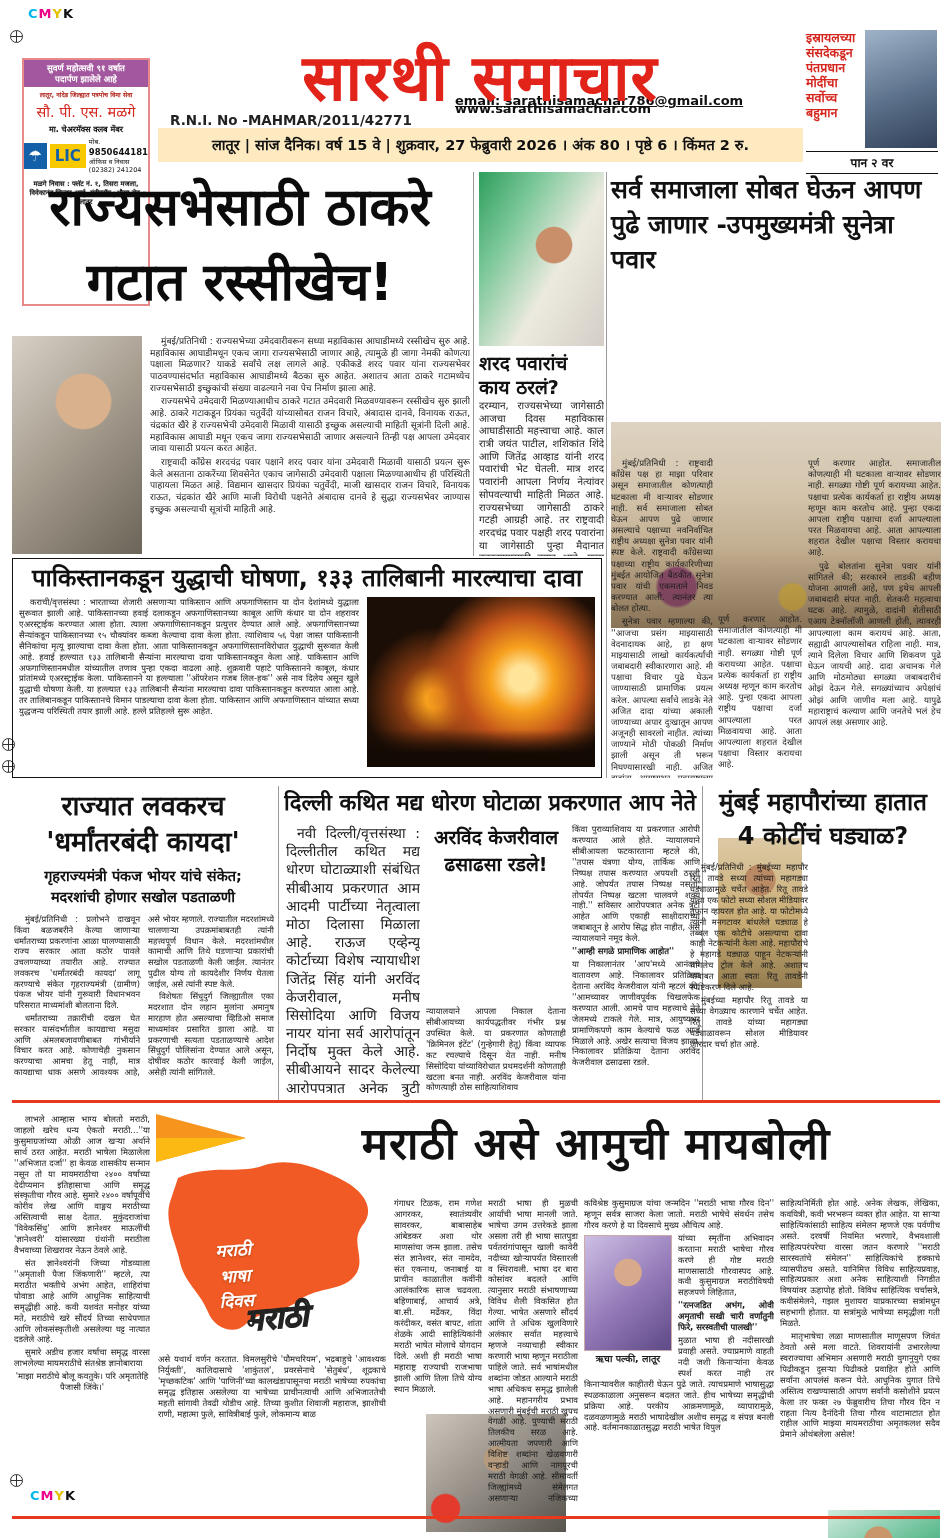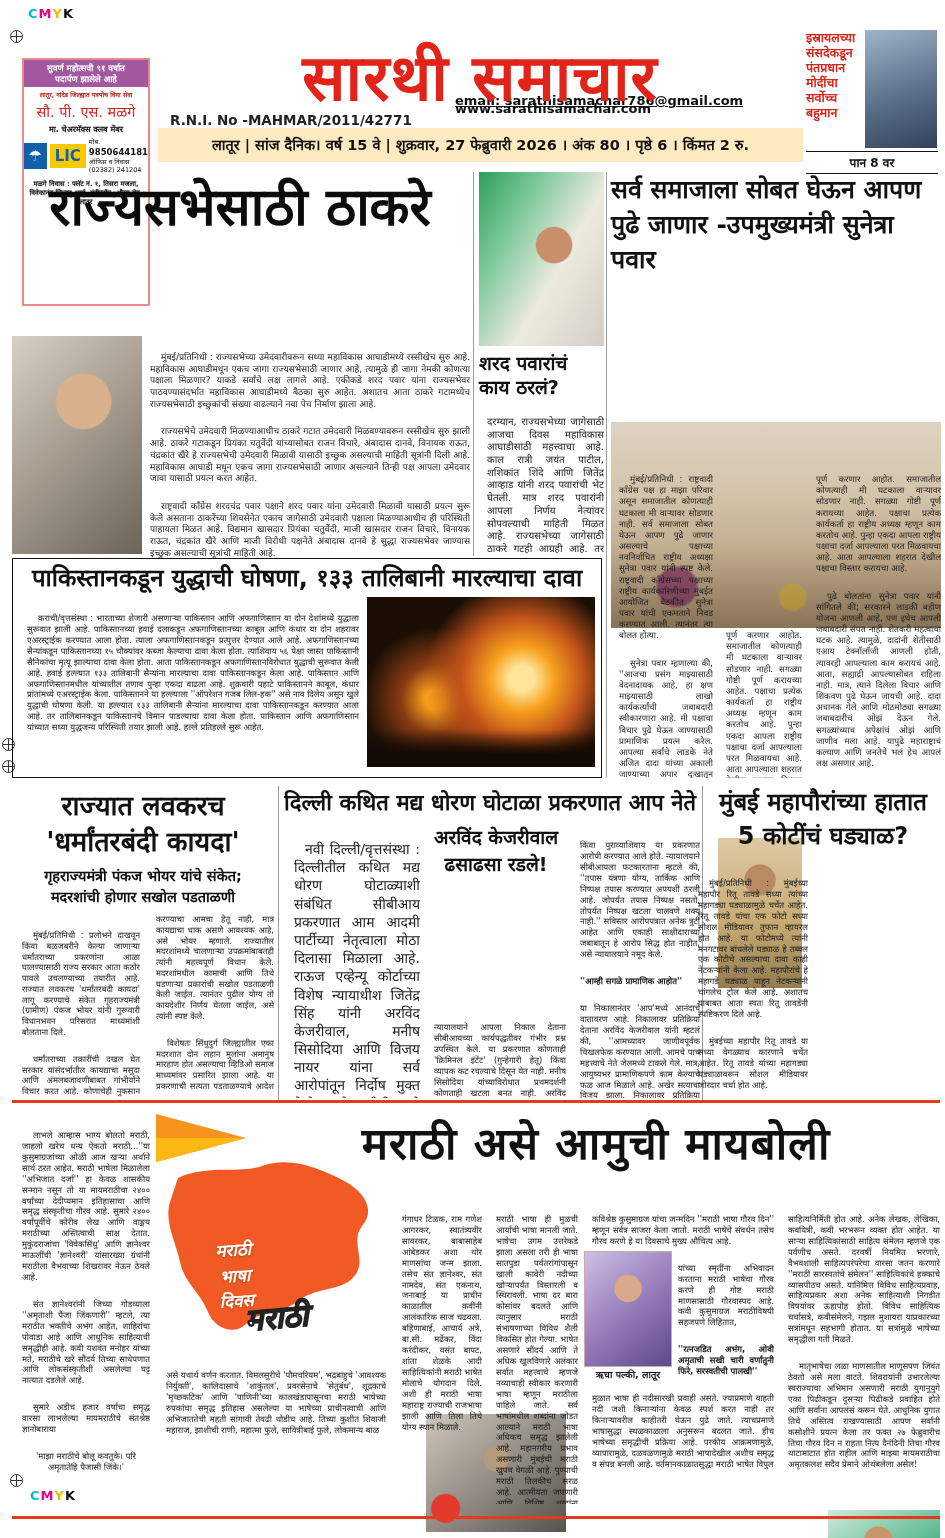--- a/index.html
+++ b/index.html
@@ -4,21 +4,21 @@
 <style>
   * { margin:0; padding:0; box-sizing:border-box; }
   html,body { background:#e9e9e9; }
   .page {
     position:relative; width:945px; height:1538px; margin:0 auto;
     background:#ffffff; overflow:hidden;
     font-family:"DejaVu Sans", sans-serif; color:#111;
   }
   .abs { position:absolute; }
   .body-text { font-size:9px; line-height:1.3; text-align:justify; overflow:hidden; color:#1c1c1c; }
-  .body-text p { margin:16px 0 2px 0; text-indent:11px;padding-left:8px; }
+  .body-text p { margin:0 0 2px 0; text-indent:11px; }
   .nohang p { text-indent:0; }
   .vsep { width:1px; background:#9a9a9a; }
   .redrule { background:#e8391f; }
   .photo { background-color:#bbb; overflow:hidden; position:relative; }
   .regmark { width:13px; height:13px; border:1.5px solid #333; border-radius:50%;
     background:
       linear-gradient(#333,#333) center/1px 100% no-repeat,
       linear-gradient(#333,#333) center/100% 1px no-repeat; }
   .cmyk { font-size:13px; font-weight:bold; letter-spacing:1px; }
   .cmyk .c{color:#00b7ea}.cmyk .m{color:#ec008c}.cmyk .y{color:#e3c000}.cmyk .k{color:#111}
@@ -161,25 +161,26 @@
   <div class="abs email">email: sarathisamachar786@gmail.com</div>
   <div class="abs website">www.sarathisamachar.com</div>
   <div class="abs masthead">सारथी समाचार</div>
   <div class="abs dateline">लातूर | सांज दैनिक। वर्ष 15 वे | शुक्रवार, 27 फेब्रुवारी 2026 । अंक 80 । पृष्ठे 6 । किंमत 2 रु.</div>
 
   <div class="abs modi-box">
     <div class="modi-flex">
       <div class="modi-head">इस्रायलच्या संसदेकडून पंतप्रधान मोदींचा सर्वोच्च बहुमान</div>
       <div class="modi-photo photo"></div>
     </div>
-    <div class="modi-pageref">पान 8 वर</div>
+    <div class="modi-pageref">पान २ वर</div>
   </div>
 
   <div class="abs lead-head">
     <div>राज्यसभेसाठी ठाकरे</div>
+    <div>गटात रस्सीखेच!</div>
   </div>
   <div class="abs lead-body body-text">
     <div class="uddhav photo"></div>
     <p>मुंबई/प्रतिनिधी : राज्यसभेच्या उमेदवारीवरून सध्या महाविकास आघाडीमध्ये रस्सीखेच सुरु आहे. महाविकास आघाडीमधून एकच जागा राज्यसभेसाठी जाणार आहे, त्यामुळे ही जागा नेमकी कोणत्या पक्षाला मिळणार? याकडे सर्वांचे लक्ष लागले आहे. एकीकडे शरद पवार यांना राज्यसभेवर पाठवण्यासंदर्भात महाविकास आघाडीमध्ये बैठका सुरु आहेत. अशातच आता ठाकरे गटामध्येच राज्यसभेसाठी इच्छुकांची संख्या वाढल्याने नवा पेच निर्माण झाला आहे.</p>
     <p>राज्यसभेचे उमेदवारी मिळण्याआधीच ठाकरे गटात उमेदवारी मिळवण्यावरून रस्सीखेच सुरु झाली आहे. ठाकरे गटाकडून प्रियंका चतुर्वेदी यांच्यासोबत राजन विचारे, अंबादास दानवे, विनायक राऊत, चंद्रकांत खैरे हे राज्यसभेची उमेदवारी मिळावी यासाठी इच्छुक असल्याची माहिती सूत्रांनी दिली आहे. महाविकास आघाडी मधून एकच जागा राज्यसभेसाठी जाणार असल्याने तिन्ही पक्ष आपला उमेदवार जावा यासाठी प्रयत्न करत आहेत.</p>
     <p>राष्ट्रवादी काँग्रेस शरदचंद्र पवार पक्षाने शरद पवार यांना उमेदवारी मिळावी यासाठी प्रयत्न सुरू केले असताना ठाकरेंच्या शिवसेनेत एकाच जागेसाठी उमेदवारी पक्षाला मिळण्याआधीच ही परिस्थिती पाहायला मिळत आहे. विद्यमान खासदार प्रियंका चतुर्वेदी, माजी खासदार राजन विचारे, विनायक राऊत, चंद्रकांत खैरे आणि माजी विरोधी पक्षनेते अंबादास दानवे हे सुद्धा राज्यसभेवर जाण्यास इच्छुक असल्याची सूत्रांची माहिती आहे.</p>
   </div>
 
   <div class="abs vsep" style="left:473px;top:172px;height:384px;"></div>
 
@@ -249,21 +250,21 @@
     <p>न्यायालयाने आपला निकाल देताना सीबीआयच्या कार्यपद्धतीवर गंभीर प्रश्न उपस्थित केले. या प्रकरणात कोणताही 'क्रिमिनल इंटेंट' (गुन्हेगारी हेतू) किंवा व्यापक कट रचल्याचे दिसून येत नाही. मनीष सिसोदिया यांच्याविरोधात प्रथमदर्शनी कोणताही खटला बनत नाही. अरविंद केजरीवाल यांना कोणत्याही ठोस साहित्याशिवाय</p>
   </div>
   <div class="abs delhi-col3 body-text nohang">
     <p>किंवा पुराव्याशिवाय या प्रकरणात आरोपी करण्यात आले होते. न्यायालयाने सीबीआयला फटकारताना म्हटले की, ''तपास यंत्रणा योग्य, तार्किक आणि निष्पक्ष तपास करण्यात अपयशी ठरली आहे. जोपर्यंत तपास निष्पक्ष नसतो, तोपर्यंत निष्पक्ष खटला चालवणे शक्य नाही.'' सविस्तर आरोपपत्रात अनेक त्रुटी आहेत आणि एकाही साक्षीदाराच्या जबाबातून हे आरोप सिद्ध होत नाहीत, असे न्यायालयाने नमूद केले.</p>
     <p class="delhi-quote">''आम्ही सगळे प्रामाणिक आहोत''</p>
     <p>या निकालानंतर 'आप'मध्ये आनंदाचे वातावरण आहे. निकालावर प्रतिक्रिया देताना अरविंद केजरीवाल यांनी म्हटलं की, ''आमच्यावर जाणीवपूर्वक चिखलफेक करण्यात आली. आमचे पाच महत्त्वाचे नेते जेलमध्ये टाकले गेले. मात्र, आयुष्यभर प्रामाणिकपणे काम केल्याचे फळ आज मिळाले आहे. अखेर सत्याचा विजय झाला. निकालावर प्रतिक्रिया देताना अरविंद केजरीवाल ढसाढसा रडले.</p>
   </div>
 
   <div class="abs mayor-head">
     <div>मुंबई महापौरांच्या हातात</div>
-    <div>5 कोटींचं घड्याळ?</div>
+    <div>4 कोटींचं घड्याळ?</div>
   </div>
   <div class="abs mayor-body body-text">
     <p>मुंबई/प्रतिनिधी : मुंबईच्या महापौर रितू तावडे सध्या त्यांच्या महागड्या घड्याळामुळे चर्चेत आहेत. रितू तावडे यांचा एक फोटो सध्या सोशल मीडियावर तुफान व्हायरल होत आहे. या फोटोमध्ये त्यांनी मनगटावर बांधलेले घड्याळ हे तब्बल एक कोटीचे असल्याचा दावा काही नेटकऱ्यांनी केला आहे. महापौरांचे हे महागडे घड्याळ पाहून नेटकऱ्यांनी चांगलेच ट्रोल केले आहे. अशातच याबाबत आता स्वतः रितू तावडेंनी स्पष्टिकरण दिले आहे.</p>
     <p>मुंबईच्या महापौर रितू तावडे या सध्या वेगळ्याच कारणाने चर्चेत आहेत. रितू तावडे यांच्या महागड्या घड्याळावरून सोशल मीडियावर जोरदार चर्चा होत आहे.</p>
   </div>
   <div class="abs mayor-photo photo">
     
   </div>
 
   <div class="abs redrule" style="left:12px;top:1100px;width:928px;height:3px;"></div>

